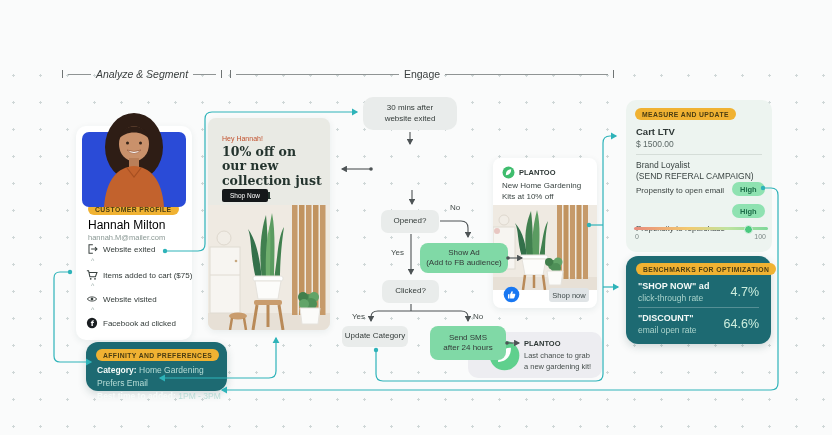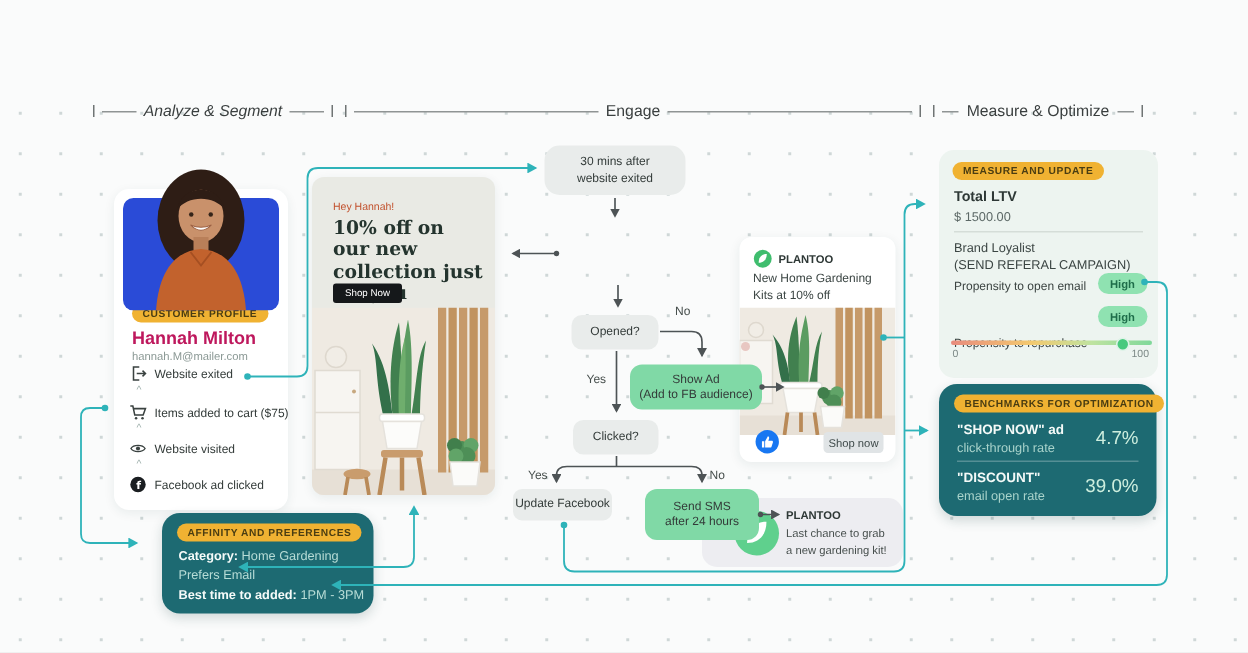--- a/index.html
+++ b/index.html
@@ -51,48 +51,41 @@
     <span class="tick"></span>
       <span class="ln"></span>
     <span class="lbl">Analyze &amp; Segment</span>
     <span class="ln"></span>
       <span class="tick"></span>
   </div>
   <div class="stage" style="left:230px;width:384px;">
     <span class="tick"></span>
       <span class="ln"></span>
     <span class="lbl">Engage</span>
-    <span class="ln"></span>
-      <span class="tick"></span>
-  </div>
-  <div class="stage" style="left:622px;width:140px;">
-    <span class="tick"></span>
-      <span class="ln"></span>
-    <span class="lbl">Measure &amp; Optimize</span>
     <span class="ln"></span>
       <span class="tick"></span>
   </div>
 
   <div class="card" style="left:76px;top:126px;width:116px;height:214px;"></div>
   <div class="svgwrap" style="left:82px;top:95px;">
     <svg width="104" height="112" viewBox="0 0 104 112">
       <rect x="0" y="37" width="104" height="75" rx="7" fill="#2a4bd7"></rect>
       <ellipse cx="52" cy="52" rx="29" ry="34" fill="#2e1d15"></ellipse>
       <ellipse cx="52" cy="49" rx="15" ry="17.5" fill="#c9916b"></ellipse>
       <path d="M36,45 C39,27 65,27 68,45 C61,35 43,35 36,45 Z" fill="#2e1d15"></path>
       <circle cx="45.5" cy="48" r="1.5" fill="#352419"></circle>
       <circle cx="58.5" cy="48" r="1.5" fill="#352419"></circle>
       <path d="M45,55 Q52,62 59,55 Q52,58 45,55 Z" fill="#fff" stroke="#9c5f41" stroke-width="0.7"></path>
       <rect x="47" y="63" width="10" height="9" fill="#b97f59"></rect>
       <path d="M22,112 C24,84 36,72 52,71 C68,72 80,84 82,112 Z" fill="#c2622d"></path>
       <path d="M45,73 L52,82 L59,73" fill="none" stroke="#a54f22" stroke-width="1.2"></path>
     </svg>
   </div>
   <span class="badge abs" style="left:88px;top:203px;z-index:2;">CUSTOMER PROFILE</span>
-  <div class="abs" style="left:88px;top:218px;font-size:12px;font-weight:bold;color:#be185d;z-index:2;">Hannah Milton</div>
+  <div class="abs" style="left:88px;top:218px;font-size:12px;font-weight:normal;color:#000000;z-index:2;">Hannah Milton</div>
   <div class="abs" style="left:88px;top:233px;font-size:7.5px;color:#8a9894;z-index:2;">hannah.M@mailer.com</div>
 
   <div class="ev-row" style="left:86px;top:243px;z-index:2;">
     <svg width="12" height="12" viewBox="0 0 14 14">
         <path d="M8,2 H3.5 V12 H8 M6,7 H12.5 M10.5,4.8 L12.8,7 L10.5,9.2" fill="none" stroke="#3a4240" stroke-width="1.2"></path>
       </svg>
     <span>Website exited</span>
   </div>
   <span class="caret" style="left:91px;top:257px;">^</span>
   <div class="ev-row" style="left:86px;top:269px;z-index:2;">
@@ -113,21 +106,21 @@
   </div>
   <span class="caret" style="left:91px;top:306px;">^</span>
   <div class="ev-row" style="left:86px;top:317px;z-index:2;">
     <svg width="12" height="12" viewBox="0 0 14 14">
         <circle cx="7" cy="7" r="6" fill="#1a1e21"></circle>
         <text x="7.4" y="10.2" font-size="8.5" font-family="DejaVu Sans" font-weight="bold" fill="#fff" text-anchor="middle">f</text>
       </svg>
     <span>Facebook ad clicked</span>
   </div>
 
-  <div class="darkbox" style="left:108px;top:342px;width:141px;height:67px;">
+  <div class="darkbox" style="left:86px;top:342px;width:141px;height:49px;">
     <span class="badge" style="position:absolute;left:10px;top:7px;">AFFINITY AND PREFERENCES</span>
     <div style="position:absolute;left:11px;top:23px;font-size:8.5px;"><b style="color:#f6fbf9;">Category:</b> <span style="color:#b7dcd6;">Home Gardening</span></div>
     <div style="position:absolute;left:11px;top:36px;font-size:8.5px;color:#b7dcd6;">Prefers Email</div>
     <div style="position:absolute;left:11px;top:49px;font-size:8.5px;"><b style="color:#f6fbf9;">Best time to added:</b> <span style="color:#b7dcd6;">1PM - 3PM</span></div>
   </div>
 
   <div class="card" style="left:208px;top:118px;width:122px;height:212px;border-radius:8px;background:#e9eae4;overflow:hidden;">
     <div style="position:absolute;left:14px;top:17px;font-size:7px;color:#c2522e;">Hey Hannah!</div>
     <div style="position:absolute;left:14px;top:27px;width:100px;font-family:'DejaVu Serif',serif;font-weight:bold;font-size:12.5px;line-height:1.15;color:#24342e;">10% off on our new collection just for you</div>
     <div class="btn-dark" style="left:14px;top:71px;width:46px;height:13px;">Shop Now</div>
@@ -172,21 +165,21 @@
       </g>
     </svg>
   </div>
 
   <div class="fbox pre" style="left:363px;top:97px;width:94px;height:33px;border-radius:10px;">30 mins after
 website exited</div>
   <div class="fbox" style="left:381px;top:210px;width:58px;height:23px;border-radius:7px;">Opened?</div>
   <div class="fbox green pre" style="left:420px;top:243px;width:88px;height:30px;">Show Ad
 (Add to FB audience)</div>
   <div class="fbox" style="left:382px;top:280px;width:57px;height:23px;border-radius:7px;">Clicked?</div>
-  <div class="fbox" style="left:342px;top:326px;width:66px;height:21px;border-radius:6px;">Update Facebook</div>
+  <div class="fbox" style="left:342px;top:326px;width:66px;height:21px;border-radius:6px;">Update Category</div>
   <div class="fbox green pre" style="left:430px;top:326px;width:76px;height:34px;">Send SMS
 after 24 hours</div>
 
   <span class="flow-lbl" style="left:450px;top:203px;">No</span>
   <span class="flow-lbl" style="left:391px;top:248px;">Yes</span>
   <span class="flow-lbl" style="left:352px;top:312px;">Yes</span>
   <span class="flow-lbl" style="left:473px;top:312px;">No</span>
 
   <div class="card" style="left:493px;top:158px;width:104px;height:150px;border-radius:8px;overflow:hidden;">
     <svg width="13" height="13" viewBox="0 0 24 24" style="position:absolute;left:9px;top:8px;">
@@ -240,21 +233,21 @@
       <circle cx="12" cy="12" r="11.5" fill="#5fd08d"></circle>
       <path d="M7,17 C7,10 11,6 17,6 C17,13 13,17 7,17 Z" fill="#fff"></path>
     </svg>
     <div style="position:absolute;left:56px;top:7px;font-size:7.5px;font-weight:bold;color:#2e3836;">PLANTOO</div>
     <div class="pre" style="position:absolute;left:56px;top:18px;font-size:7.5px;line-height:1.5;color:#474f4d;">Last chance to grab
 a new gardening kit!</div>
   </div>
 
   <div class="abs" style="left:626px;top:100px;width:146px;height:152px;background:#edf4f0;border-radius:10px;z-index:1;">
     <span class="badge" style="position:absolute;left:9px;top:8px;">MEASURE AND UPDATE</span>
-    <div style="position:absolute;left:10px;top:26px;font-size:9.5px;font-weight:bold;color:#2e3836;">Total LTV</div>
+    <div style="position:absolute;left:10px;top:26px;font-size:9.5px;font-weight:bold;color:#2e3836;">Cart LTV</div>
     <div style="position:absolute;left:10px;top:39px;font-size:8.5px;color:#5c6866;">$ 1500.00</div>
     <div style="position:absolute;left:10px;top:54px;width:126px;height:1px;background:#d5ddd8;"></div>
     <div style="position:absolute;left:10px;top:60px;font-size:8.5px;color:#3b4543;">Brand Loyalist</div>
     <div style="position:absolute;left:10px;top:71px;font-size:8.5px;color:#3b4543;">(SEND REFERAL CAMPAIGN)</div>
     <div style="position:absolute;left:10px;top:86px;font-size:8px;color:#3c4442;">Propensity to open email</div>
     <span class="pill" style="left:106px;top:82px;">High</span>
     <div style="position:absolute;left:10px;top:108px;font-size:8px;color:#3c4442;margin-top:16px;">Propensity to repurchase</div>
     <span class="pill" style="left:106px;top:104px;">High</span>
     <div style="position:absolute;left:8px;top:127px;width:134px;height:2.5px;border-radius:2px;background:linear-gradient(90deg,#e88b7d,#f3c96f 40%,#bfe3a0 70%,#7fd89a);"></div>
     <div style="position:absolute;left:118px;top:124.5px;width:7px;height:7px;border-radius:50%;background:#49c97e;border:1.5px solid #dff3e8;"></div>
@@ -263,21 +256,21 @@
   </div>
 
   <div class="darkbox" style="left:626px;top:256px;width:145px;height:88px;">
     <span class="badge" style="position:absolute;left:10px;top:7px;">BENCHMARKS FOR OPTIMIZATION</span>
     <div style="position:absolute;left:12px;top:25px;font-size:9px;font-weight:bold;color:#f4faf8;">"SHOP NOW" ad</div>
     <div style="position:absolute;left:12px;top:37px;font-size:8.5px;color:#a9d3cb;text-align:center;">click-through rate</div>
     <div style="position:absolute;right:12px;top:29px;font-size:12.5px;color:#cdeede;">4.7%</div>
     <div style="position:absolute;left:12px;top:51px;width:121px;height:1px;background:rgba(255,255,255,.25);"></div>
     <div style="position:absolute;left:12px;top:57px;font-size:9px;font-weight:bold;color:#f4faf8;">"DISCOUNT"</div>
     <div style="position:absolute;left:12px;top:69px;font-size:8.5px;color:#a9d3cb;">email open rate</div>
-    <div style="position:absolute;right:12px;top:61px;font-size:12.5px;color:#cdeede;">39.0%</div>
+    <div style="position:absolute;right:12px;top:61px;font-size:12.5px;color:#cdeede;">64.6%</div>
   </div>
 
   <svg class="connectors" width="832" height="435" viewBox="0 0 832 435">
     <defs>
       <marker id="at" markerWidth="6" markerHeight="6" refX="4.5" refY="3" orient="auto-start-reverse">
         <path d="M0,0 L5.5,3 L0,6 Z" fill="#2eb3b9"></path>
       </marker>
       <marker id="ad" markerWidth="6" markerHeight="6" refX="4.5" refY="3" orient="auto">
         <path d="M0,0 L5.5,3 L0,6 Z" fill="#4d5355"></path>
       </marker>

